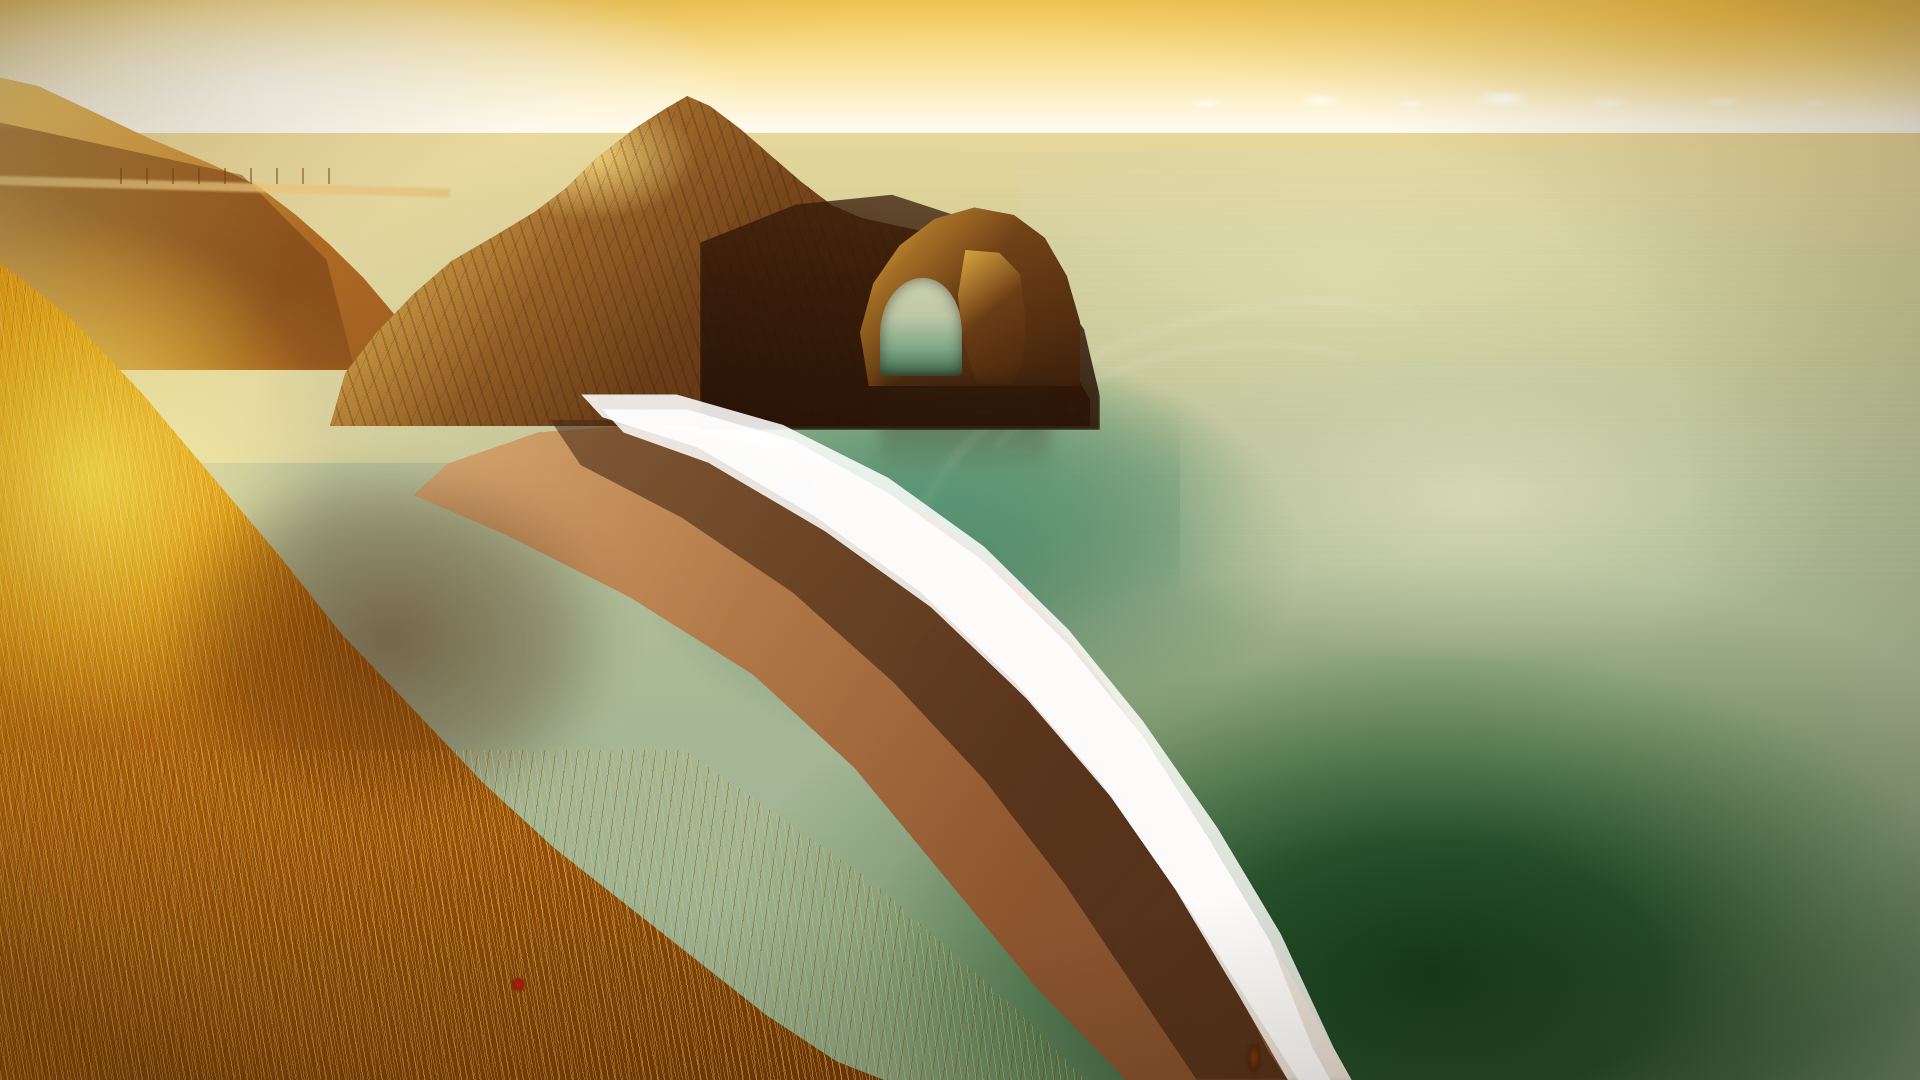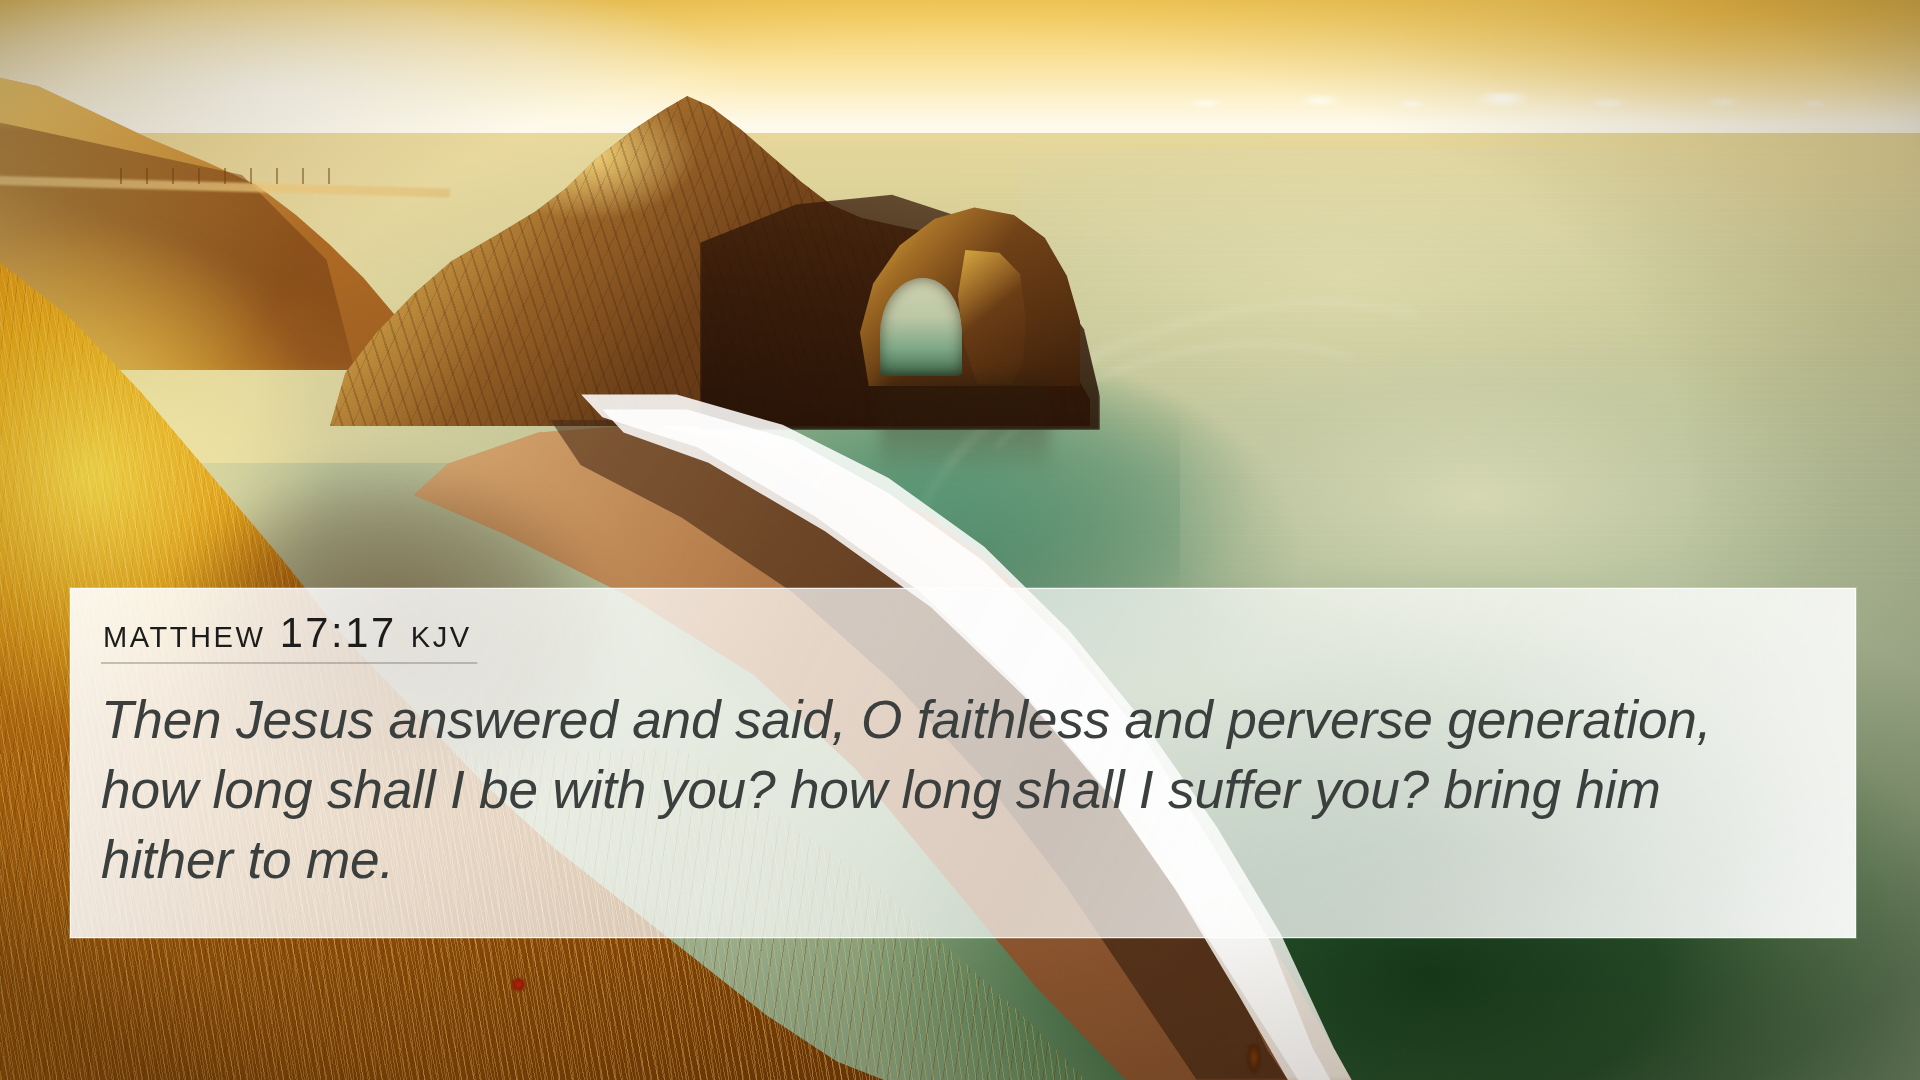--- a/index.html
+++ b/index.html
@@ -514,18 +514,14 @@
   <div class="grass"></div>
   <div class="grass-blades"></div>
   <div class="grass-hot"></div>
   <div class="grass-dark"></div>
   <div class="grass-bottom"></div>
   <div class="grass-poppy"></div>
   <div class="grass-stalk"></div>
 
   <div class="vignette"></div>
 
-  <div class="verse-card">
-    <div class="verse-ref">Matthew 17:17 KJV</div>
-    <div class="verse-text">Then Jesus answered and said, O faithless and perverse generation, how long shall I be with you? how long shall I suffer you? bring him hither to me.</div>
-  </div>
 
 </div>
 
 </body></html>

